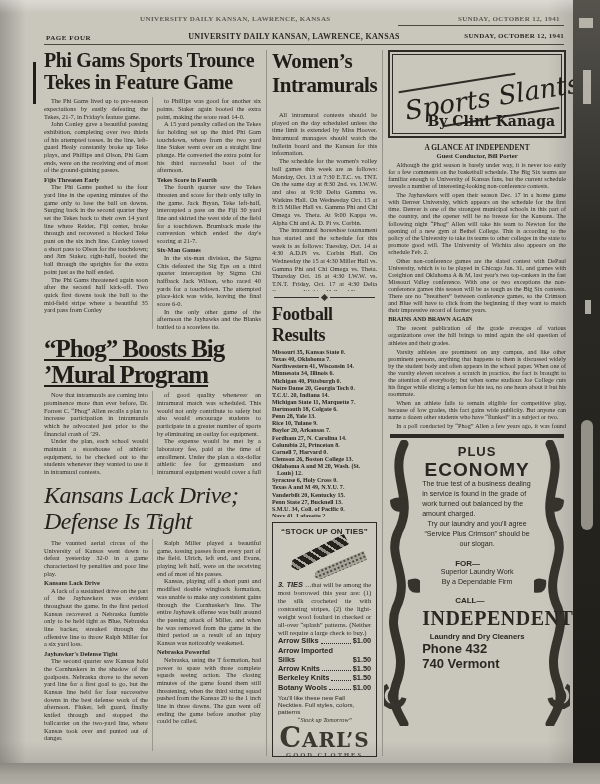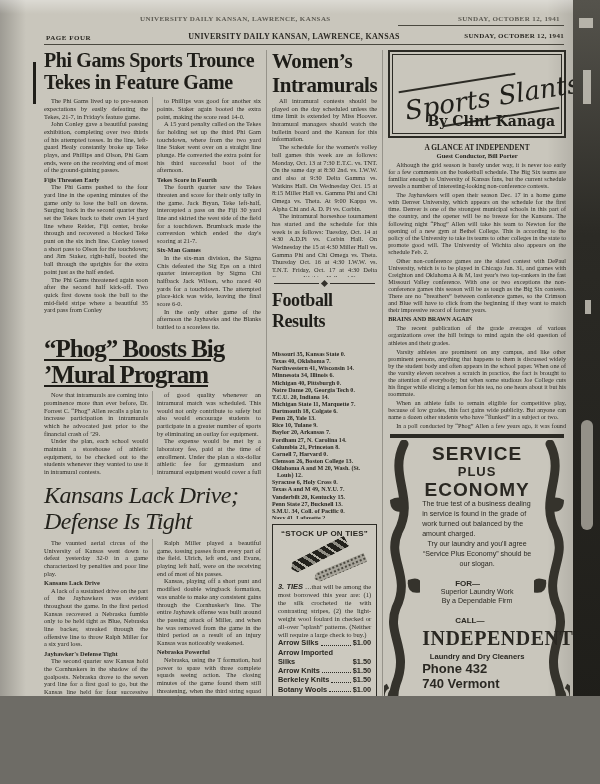--- a/index.html
+++ b/index.html
@@ -1,16 +1,16 @@
 <!DOCTYPE html>
 <html><head>
 <meta charset="utf-8">
 <style>
   html,body { margin:0; padding:0; background:#6e6c66; }
-  .scan { position:relative; width:600px; height:696px; overflow:hidden;
+  .scan { position:relative; width:600px; height:784px; overflow:hidden;
           background:#8f8d86; font-family:"Liberation Serif","DejaVu Serif",serif; color:#2a2822; }
 
   
   .paper { position:absolute; left:0; top:0; width:573px; height:763px;
     background:
       linear-gradient(180deg, rgba(255,255,255,.35) 0px, rgba(255,255,255,0) 14px),
       linear-gradient(90deg, rgba(0,0,0,.22) 0px, rgba(0,0,0,0) 26px),
       linear-gradient(270deg, rgba(0,0,0,.10) 0px, rgba(0,0,0,0) 26px),
       linear-gradient(0deg, rgba(0,0,0,.10) 0px, rgba(0,0,0,0) 22px),
       #c9c6bc; }
@@ -45,22 +45,22 @@
   .bt p.sh { font-weight:bold; text-indent:0; margin-top:1.5px; }
   .cols { display:flex; overflow:hidden; }
   .cols .c { width:50%; overflow:hidden; }
   .cols .c:first-child { padding-right:4px; }
   .cols .c + .c { border-left:1px solid #9a978d; padding-left:4px; }
 
   
   .h-phigams { font-size:20px; font-weight:bold; line-height:1.08; letter-spacing:-.4px; color:#1f1e19; margin-bottom:4px; }
   .h-phog { font-size:25px; font-weight:bold; line-height:1.02; letter-spacing:-1px; color:#1f1e19; margin:7px 0 4px;text-decoration:underline; }
   .h-kansans { font-size:24px; font-style:italic; line-height:1.08; letter-spacing:-.5px; color:#24231d; margin:8px 0 4px; }
-  .h-womens { font-size:21px; font-weight:bold; line-height:1.12; letter-spacing:-.4px; color:#1f1e19; margin-bottom:0; }
-  .h-football { font-size:18px; font-weight:bold; letter-spacing:-.4px; color:#1f1e19; margin:2px 0 19px; }
+  .h-womens { font-size:21px; font-weight:bold; line-height:1.12; letter-spacing:-.4px; color:#1f1e19; margin-bottom:14px; }
+  .h-football { font-size:18px; font-weight:bold; letter-spacing:-.4px; color:#1f1e19; margin:2px 0 3px; }
 
   .phi-body { height:232px; }
   .phog-body { height:84px; }
   .kansans-body { height:212px; }
   .womens-body { height:180px; overflow:hidden; }
 
   .divider { display:flex; align-items:center; margin:4px 2px; }
   .divider .ln { flex:1; height:1px; background:#33312b; }
   .divider .dm { width:5px; height:5px; background:#33312b; transform:rotate(45deg); margin:0 3px; }
 
@@ -344,25 +344,24 @@
           <path d="M24 140 q16 -6 14 12 q-16 4 -14 -12z" fill="#35332c"></path>
           <path d="M4 246 a11 11 0 1 0 16 12 a7 7 0 1 1 -10 -8" fill="none" stroke="#35332c" stroke-width="5"></path>
         </svg>
         <svg class="flourish fl-right" viewBox="0 0 36 286">
           <path d="M20 4 C4 36 32 58 14 92 C2 118 28 136 12 168 C2 194 26 210 12 244 C6 262 14 272 20 284" fill="none" stroke="#35332c" stroke-width="9" stroke-linecap="round"></path>
           <path d="M6 60 q16 -8 18 10 q-18 6 -18 -10z" fill="#35332c"></path>
           <path d="M24 140 q16 -6 14 12 q-16 4 -14 -12z" fill="#35332c"></path>
           <path d="M4 246 a11 11 0 1 0 16 12 a7 7 0 1 1 -10 -8" fill="none" stroke="#35332c" stroke-width="5"></path>
         </svg>
         <div class="inner">
-          <div class="sv-t1">SERVICE</div>
           <div class="sv-t2">PLUS</div>
           <div class="sv-t3">ECONOMY</div>
           <div class="sv-p">The true test of a business dealing in service is found in the grade of work turned out balanced by the amount charged.</div>
-          <div class="sv-p center">Try our laundry and you'll agree “Service Plus Economy” should be our slogan.</div>
+          <div class="sv-p center">Try our laundry and you'll agree “Service Plus Crimson” should be our slogan.</div>
           <div class="sv-label">FOR—</div>
           <div class="sv-line">Superior Laundry Work</div>
           <div class="sv-line">By a Dependable Firm</div>
           <div class="sv-label">CALL—</div>
           <div class="indep">INDEPENDENT</div>
           <div class="indep-sub">Laundry and Dry Cleaners</div>
           <div class="sv-ph">Phone 432</div>
           <div class="sv-ph">740 Vermont</div>
         </div>
       </div>

